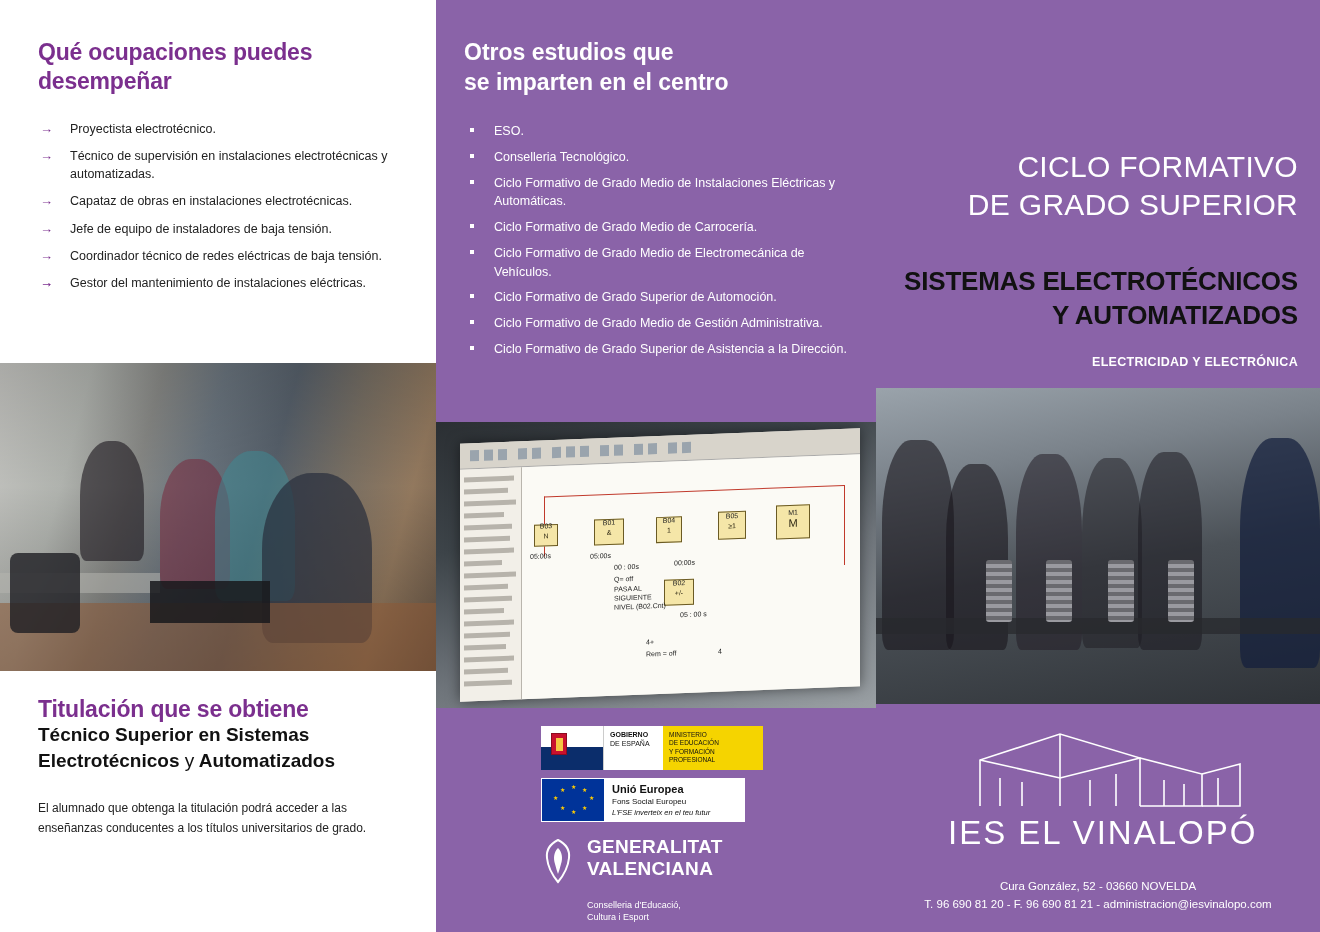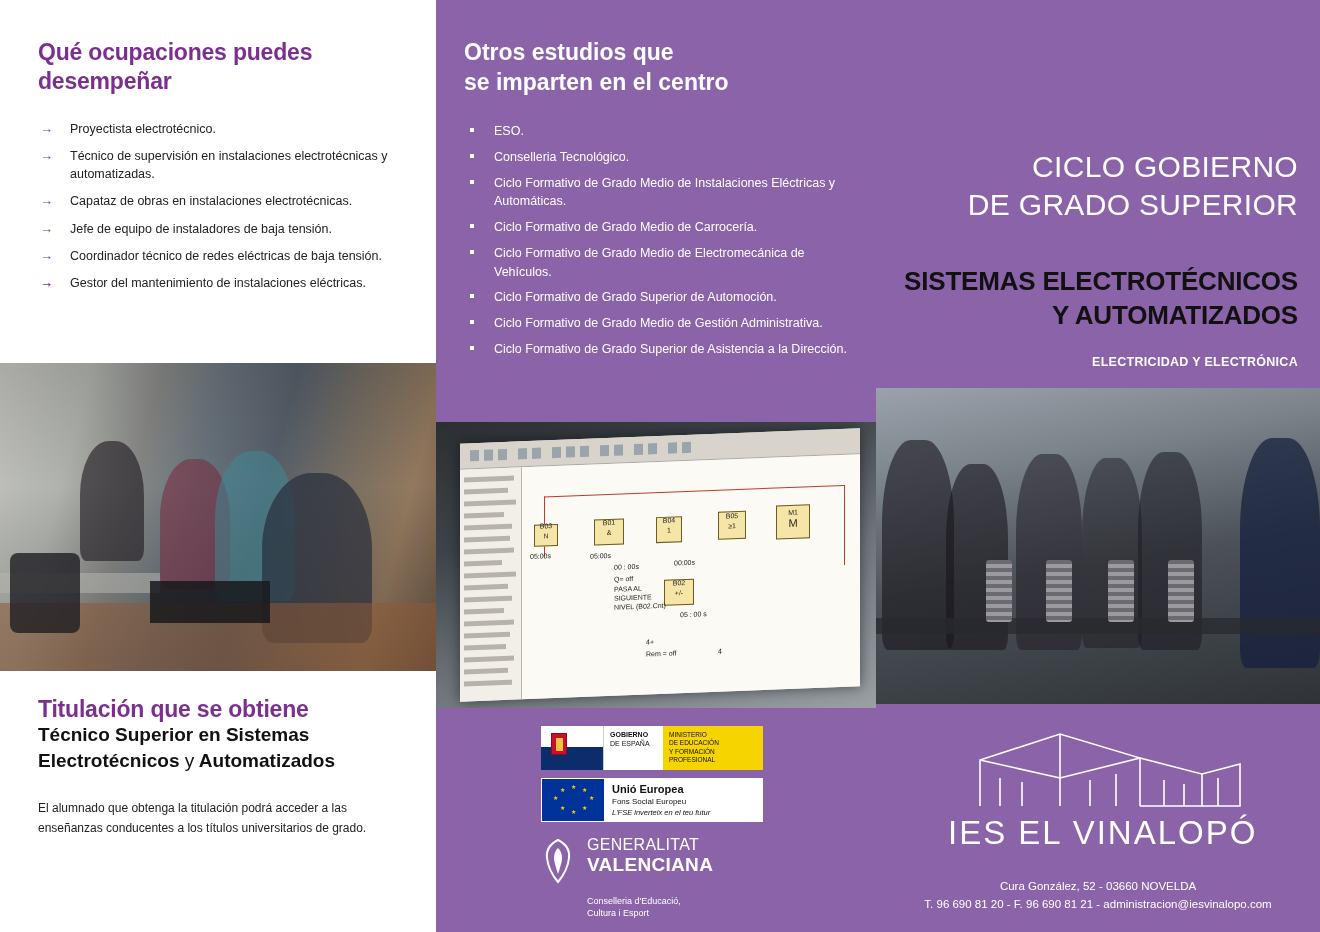--- a/index.html
+++ b/index.html
@@ -163,40 +163,40 @@
   .logo-gob .gtext {
     flex: 1; padding: 5px 6px; font-size: 7px; color: #111; line-height: 1.25;
     border-left: 1px solid #ccc;
   }
   .logo-gob .gtext .b { font-weight: bold; }
   .logo-gob .yellow {
     width: 100px; background: #f5d400; padding: 5px 6px;
     font-size: 6.5px; color: #111; line-height: 1.3;
   }
   .logo-eu {
-    position: absolute; left: 105px; top: 70px; width: 222px; height: 44px;
+    position: absolute; left: 105px; top: 70px; width: 204px; height: 44px;
     background: #ffffff; display: flex; align-items: center;
   }
   .logo-eu .euflag {
     width: 62px; height: 42px; background: #003399; position: relative; margin: 1px;
   }
   .logo-eu .euflag .star {
     position: absolute; color: #ffcc00; font-size: 6px; line-height: 6px;
   }
   .logo-eu .eutext { padding-left: 7px; font-size: 8px; color: #111; line-height: 1.35; }
   .logo-eu .eutext .t1 { font-weight: bold; font-size: 11px; }
   .logo-eu .eutext .t3 { font-style: italic; font-size: 7.5px; }
   .logo-gva {
     position: absolute; left: 105px; top: 128px; width: 300px; color: #ffffff;
   }
   .gva-mark {
     position: absolute; left: 0; top: 2px; width: 34px; height: 46px;
   }
   .gva-text { margin-left: 46px; }
-  .gva-text .l1 { font-size: 16px; font-weight: normal; letter-spacing: 0.3px; }
+  .gva-text .l1 { font-size: 19px; font-weight: bold; letter-spacing: 0.3px; }
   .gva-text .l2 { font-size: 19px; font-weight: bold; letter-spacing: 0.3px; }
   .gva-text .l3 { font-size: 9px; margin-top: 19px; line-height: 1.35; }
 
   
   .r-inst {
     position: absolute; right: 22px; top: 68px; width: 400px;
     text-align: right; color: #ffffff; font-weight: bold; font-size: 17.5px;
     line-height: 1.3;
   }
   .r-inst .l2 { font-weight: normal; }
@@ -436,21 +436,21 @@
         <div class="l2">VALENCIANA</div>
         <div class="l3">Conselleria d'Educació,</div>
         <div class="l3" style="margin-top:0;">Cultura i Esport</div>
       </div>
     </div>
   </div>
 
   <div class="panel-right">
 
     <div class="r-ciclo">
-      <div>CICLO GOBIERNO</div>
+      <div>CICLO FORMATIVO</div>
       <div>DE GRADO SUPERIOR</div>
     </div>
 
     <div class="r-title">
       <div>SISTEMAS ELECTROTÉCNICOS</div>
       <div>Y AUTOMATIZADOS</div>
     </div>
 
     <div class="r-fam">ELECTRICIDAD Y ELECTRÓNICA</div>
   </div>

